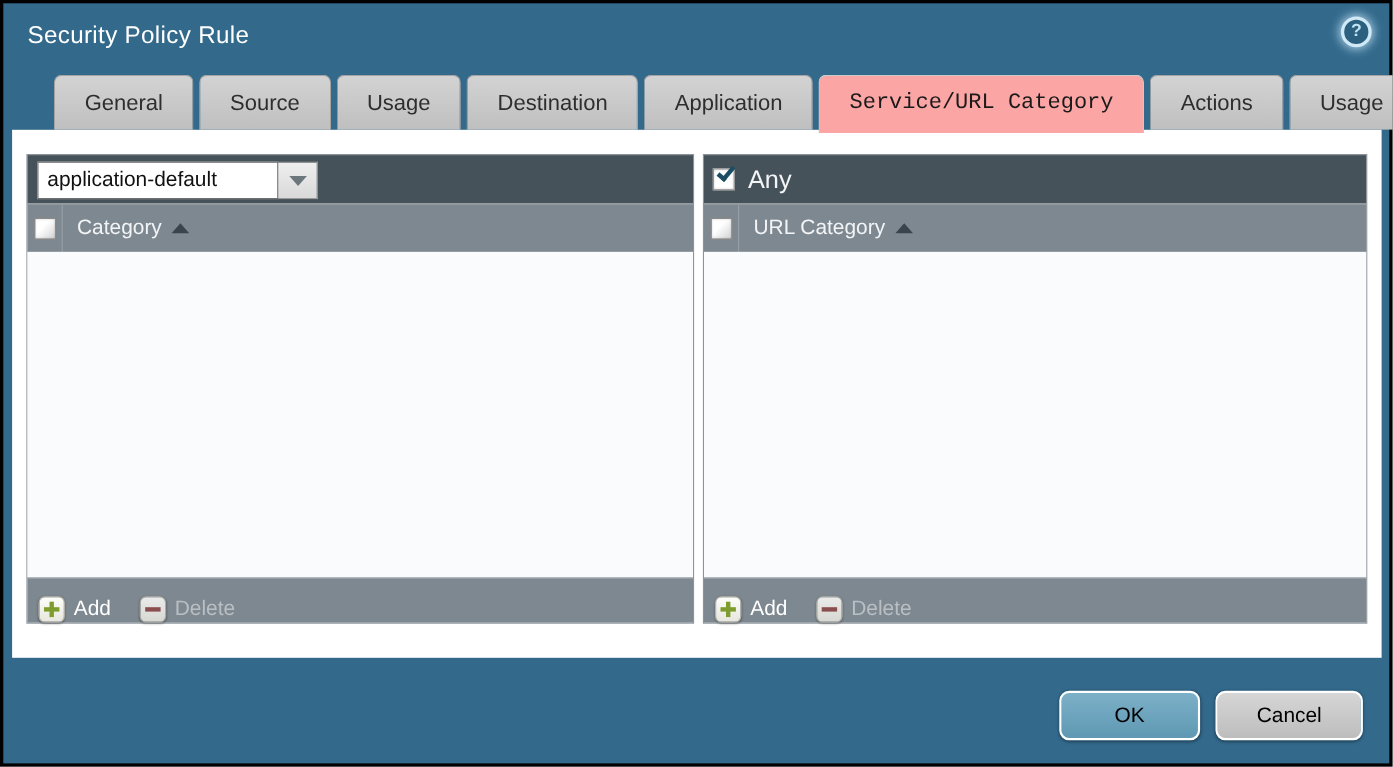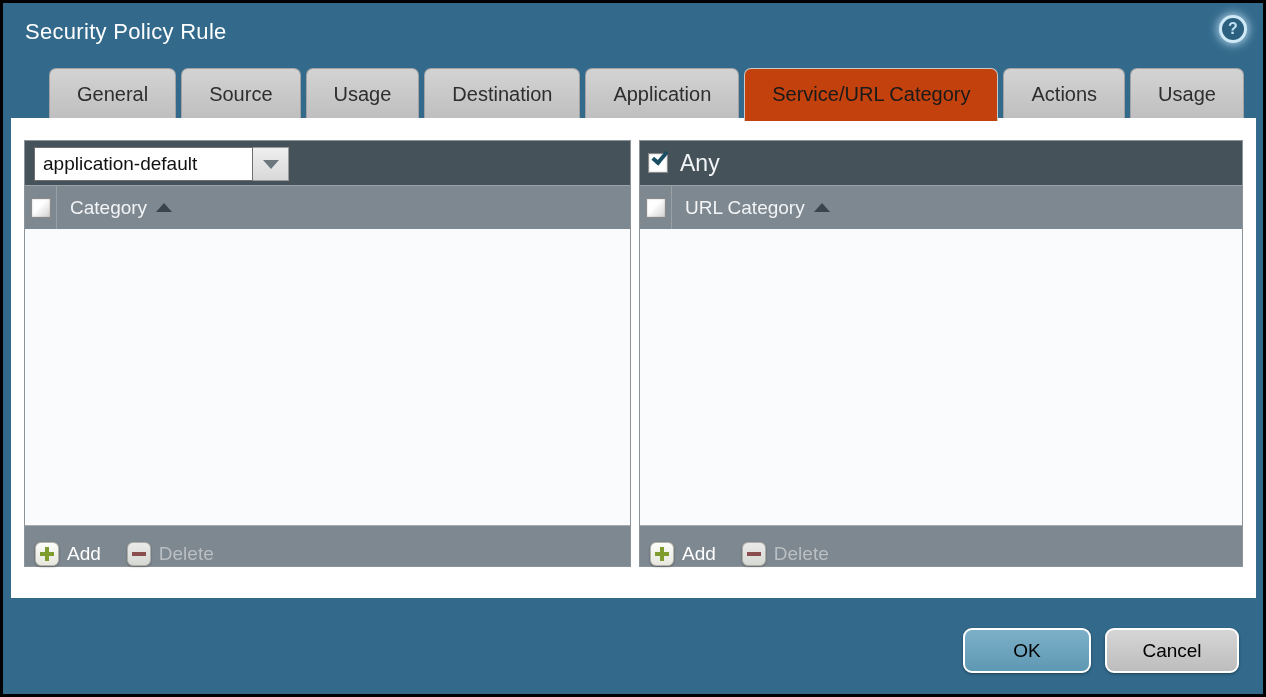--- a/index.html
+++ b/index.html
@@ -13,21 +13,21 @@
   .help { position:absolute; right:16px; top:12px; width:28px; height:28px; border-radius:50%;
           background:#2c607f; border:3px solid #cfe9f7; color:#bfe2f5; font-size:16px; font-weight:bold;
           display:flex; align-items:center; justify-content:center; cursor:pointer;
           box-shadow:0 0 9px 2px rgba(200,230,248,.75); }
 
   
   .tabs { position:absolute; left:10px; top:65px; height:50px; display:flex; gap:5px;padding-left:36px; }
   .tab { height:50px; padding:0 27px; line-height:50px; font-size:20px; color:#2e2e2e;
          background:linear-gradient(#d3d3d3,#bfbfbf); border:1px solid #a3a3a3; border-bottom:none;
          border-radius:7px 7px 0 0; cursor:pointer; white-space:nowrap; }
-  .tab.active { background:#c2410c; height:53px; color:#1a1a1a; border-color:#c9c9c9; z-index:3; }
+  .tab.active { background:#fca5a5; height:53px; color:#1a1a1a; border-color:#c9c9c9; z-index:3;font-family:Liberation Mono, monospace; }
 
   
   .content { position:absolute; left:8px; top:115px; width:1245px; height:480px; background:#fff; z-index:2; }
 
   .panel { position:absolute; top:22px; height:427px; display:flex; flex-direction:column;
            border:1px solid #8c949a; background:#fafbfc; }
   .panel-left  { left:13px;  width:607px; }
   .panel-right { left:628px; width:604px; }
 
   .panel-top { height:44px; background:#46525a; display:flex; align-items:center; flex:none; }

